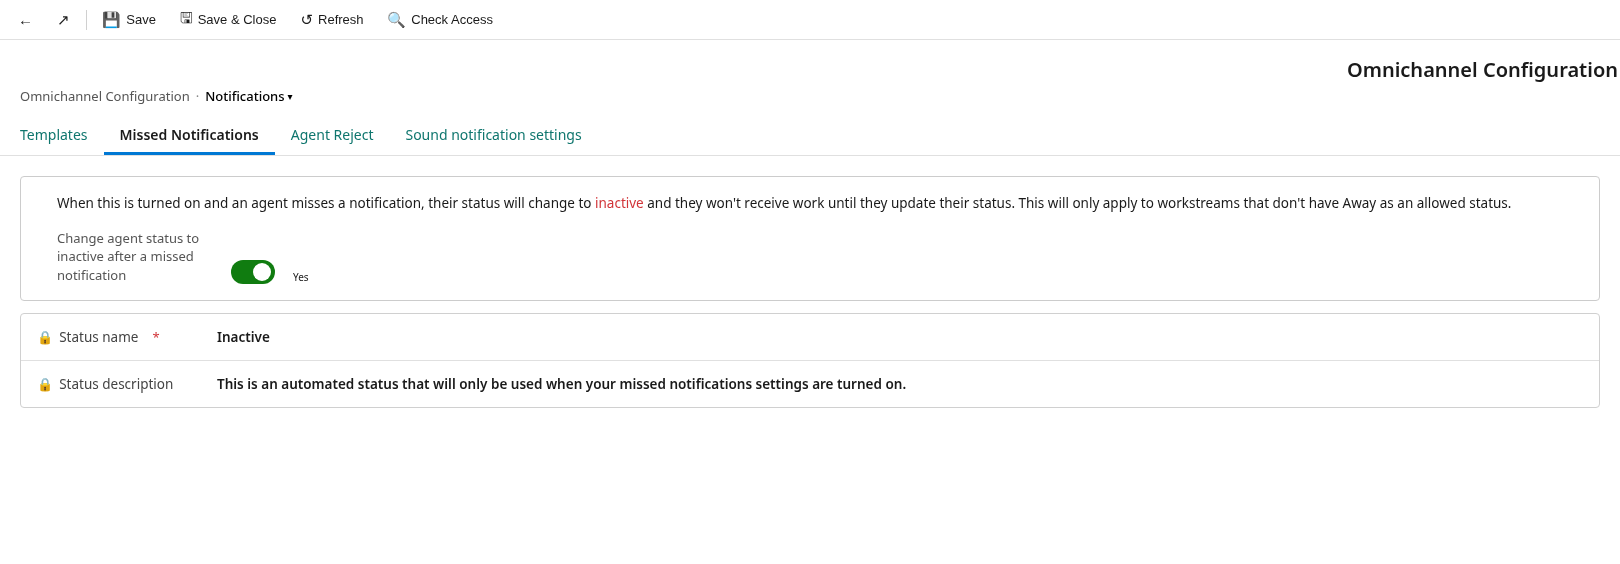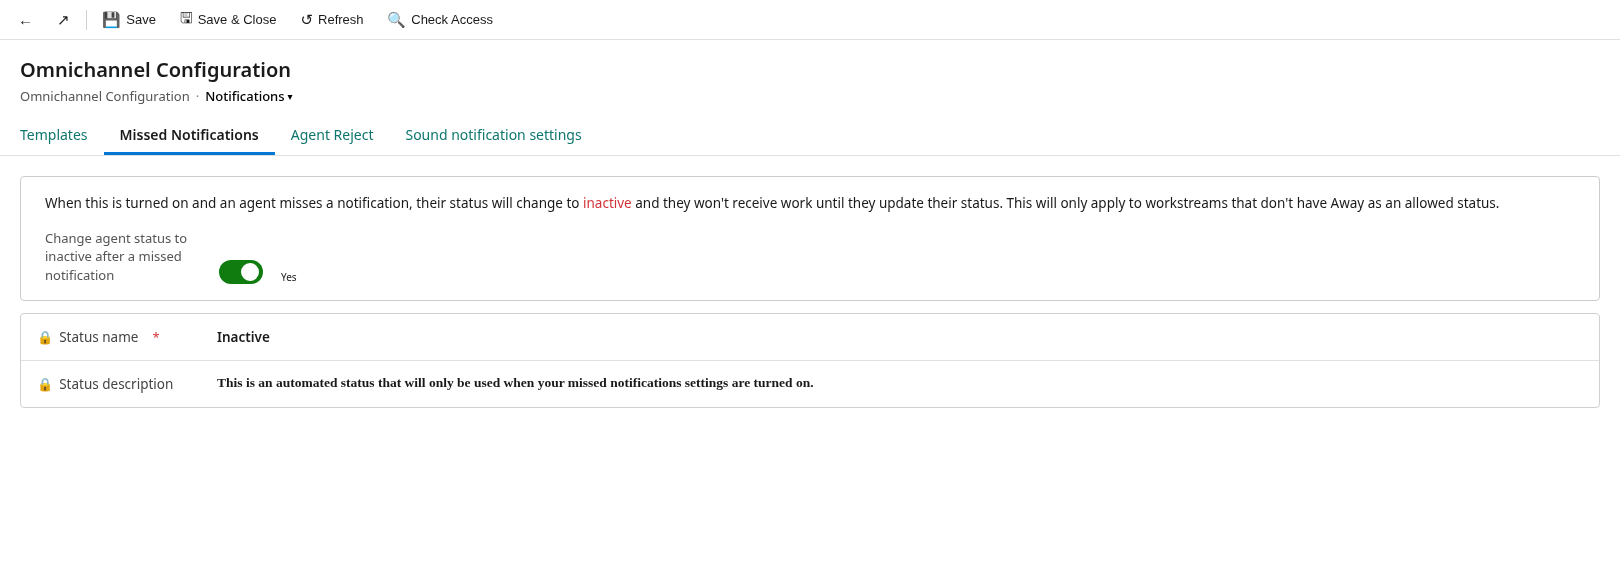--- a/index.html
+++ b/index.html
@@ -30,20 +30,21 @@
       width: 1px;
       height: 20px;
       background: #d0d0d0;
       margin: 0 2px;
     }
     .toolbar-icon { font-size: 15px; }
 
     
     .page-header {
       padding: 16px 2px 0 20px;
+      text-align: right;
     }
     .page-title {
       font-size: 20px;
       font-weight: 600;
       color: #1a1a1a;
       margin-bottom: 4px;
     }
     .breadcrumb {
       display: flex;
       align-items: center;
@@ -90,21 +91,21 @@
 
     
     .main-content {
       padding: 20px 20px;
     }
 
     
     .info-box {
       border: 1px solid #ccc;
       border-radius: 4px;
-      padding: 16px 24px;
+      padding: 16px 36px;
       margin-bottom: 4px;
     }
     .info-text {
       font-size: 13.5px;
       color: #1a1a1a;
       line-height: 1.5;
       margin-bottom: 16px;
     }
     .info-text .highlight { color: #d13438; }
 
@@ -176,21 +177,20 @@
     .required-star { color: #d13438; font-size: 13px; margin-left: 8px; margin-right: 4px; }
     .status-value {
       font-size: 13.5px;
       font-weight: 600;
       color: #1a1a1a;
     }
     .status-desc {
       font-size: 13.5px;
       font-weight: 600;
       color: #1a1a1a;
-      font-family: Liberation Serif, serif;
     }
   </style>
 </head>
 <body>
 
 <div class="toolbar">
   <button class="toolbar-btn">
     <span class="toolbar-icon">←</span>
   </button>
   <button class="toolbar-btn">

